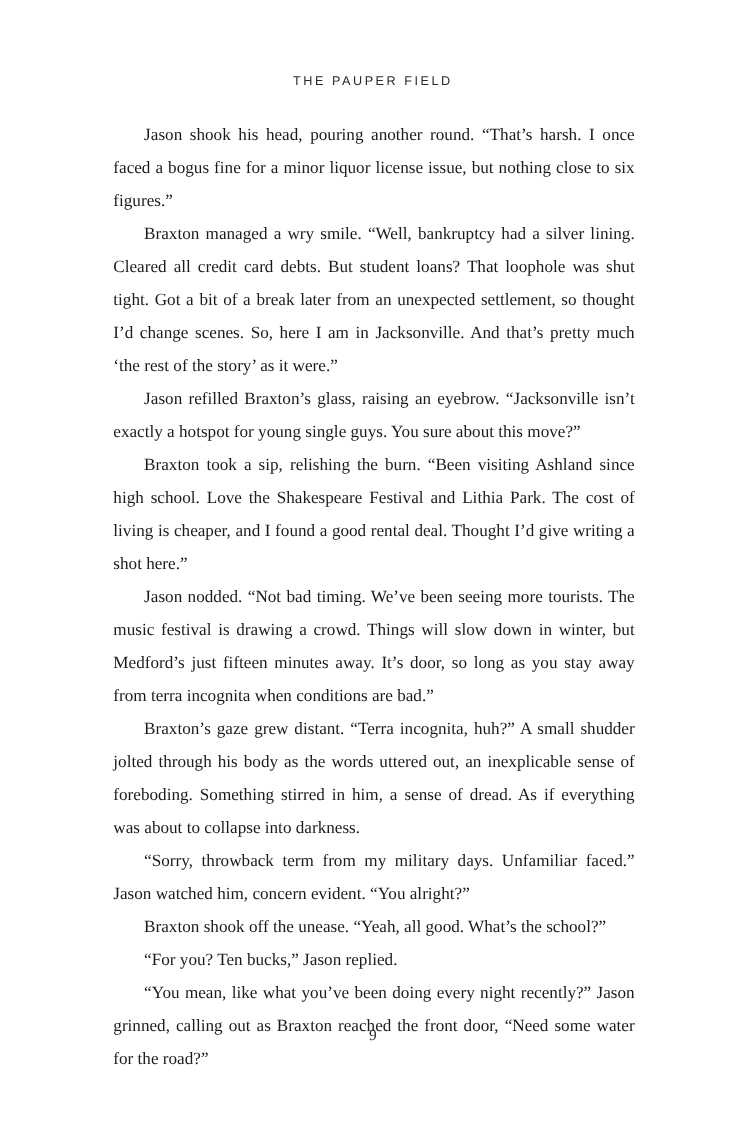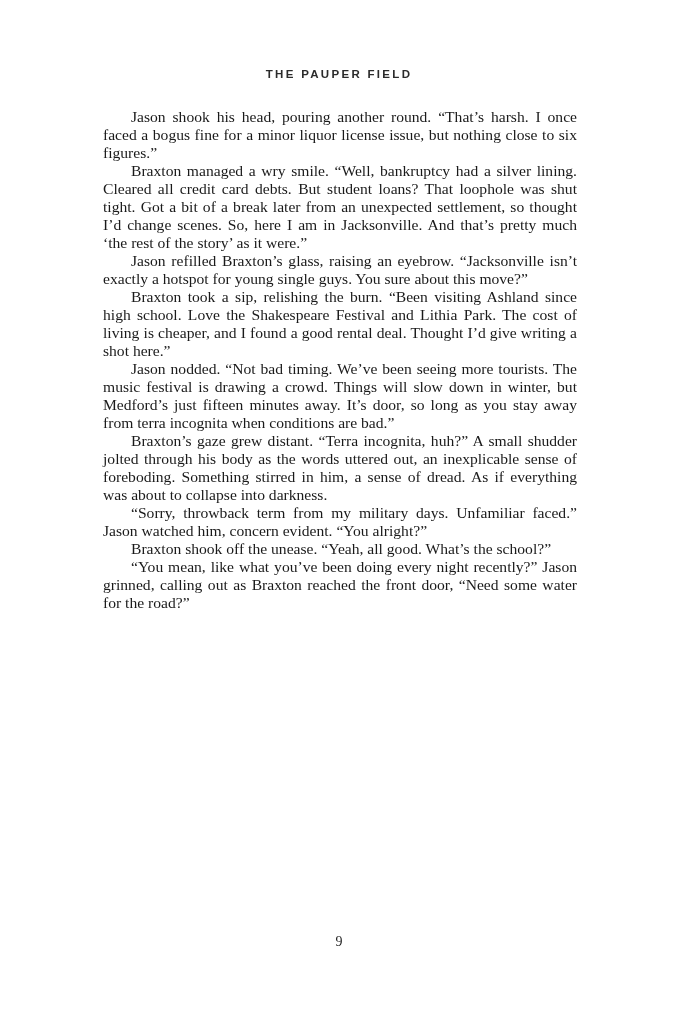--- a/index.html
+++ b/index.html
@@ -22,31 +22,31 @@
     overflow: hidden;
   }
   .running-head {
     position: absolute;
     top: 68px;
     left: 0;
     right: 0;
     text-align: center;
     font-family: "Liberation Sans", sans-serif;
     font-size: 11.5px;
-    font-weight: 700;
+    font-weight: 400;
     letter-spacing: 2.3px;
     color: #2b2b2b;
   }
   .body-text {
     position: absolute;
     top: 108px;
     left: 103px;
     width: 474px;
     font-size: 15.6px;
-    line-height: 18px;
+    line-height: 30px;
     text-align: justify;
     color: #1a1a1a;
     font-family: "Liberation Serif", serif;
   }
   .body-text p {
     margin: 0;
     text-indent: 28px;
     hyphens: none;
   }
   .folio {
@@ -69,18 +69,19 @@
 
   <div class="body-text">
     <p>Jason shook his head, pouring another round. “That’s harsh. I once faced a bogus fine for a minor liquor license issue, but nothing close to six figures.”</p>
     <p>Braxton managed a wry smile. “Well, bankruptcy had a silver lining. Cleared all credit card debts. But student loans? That loophole was shut tight. Got a bit of a break later from an unexpected settlement, so thought I’d change scenes. So, here I am in Jacksonville. And that’s pretty much ‘the rest of the story’ as it were.”</p>
     <p>Jason refilled Braxton’s glass, raising an eyebrow. “Jacksonville isn’t exactly a hotspot for young single guys. You sure about this move?”</p>
     <p>Braxton took a sip, relishing the burn. “Been visiting Ashland since high school. Love the Shakespeare Festival and Lithia Park. The cost of living is cheaper, and I found a good rental deal. Thought I’d give writing a shot here.”</p>
     <p>Jason nodded. “Not bad timing. We’ve been seeing more tourists. The music festival is drawing a crowd. Things will slow down in winter, but Medford’s just fifteen minutes away. It’s door, so long as you stay away from terra incognita when conditions are bad.”</p>
     <p>Braxton’s gaze grew distant. “Terra incognita, huh?” A small shudder jolted through his body as the words uttered out, an inexplicable sense of foreboding. Something stirred in him, a sense of dread. As if everything was about to collapse into darkness.</p>
     <p>“Sorry, throwback term from my military days. Unfamiliar faced.” Jason watched him, concern evident. “You alright?”</p>
     <p>Braxton shook off the unease. “Yeah, all good. What’s the school?”</p>
+    <p>“For you? Ten bucks,” Jason replied.</p>
     <p>“You mean, like what you’ve been doing every night recently?” Jason grinned, calling out as Braxton reached the front door, “Need some water for the road?”</p>
   </div>
 
   <div class="folio">9</div>
 
 </div>
 
 </body></html>

